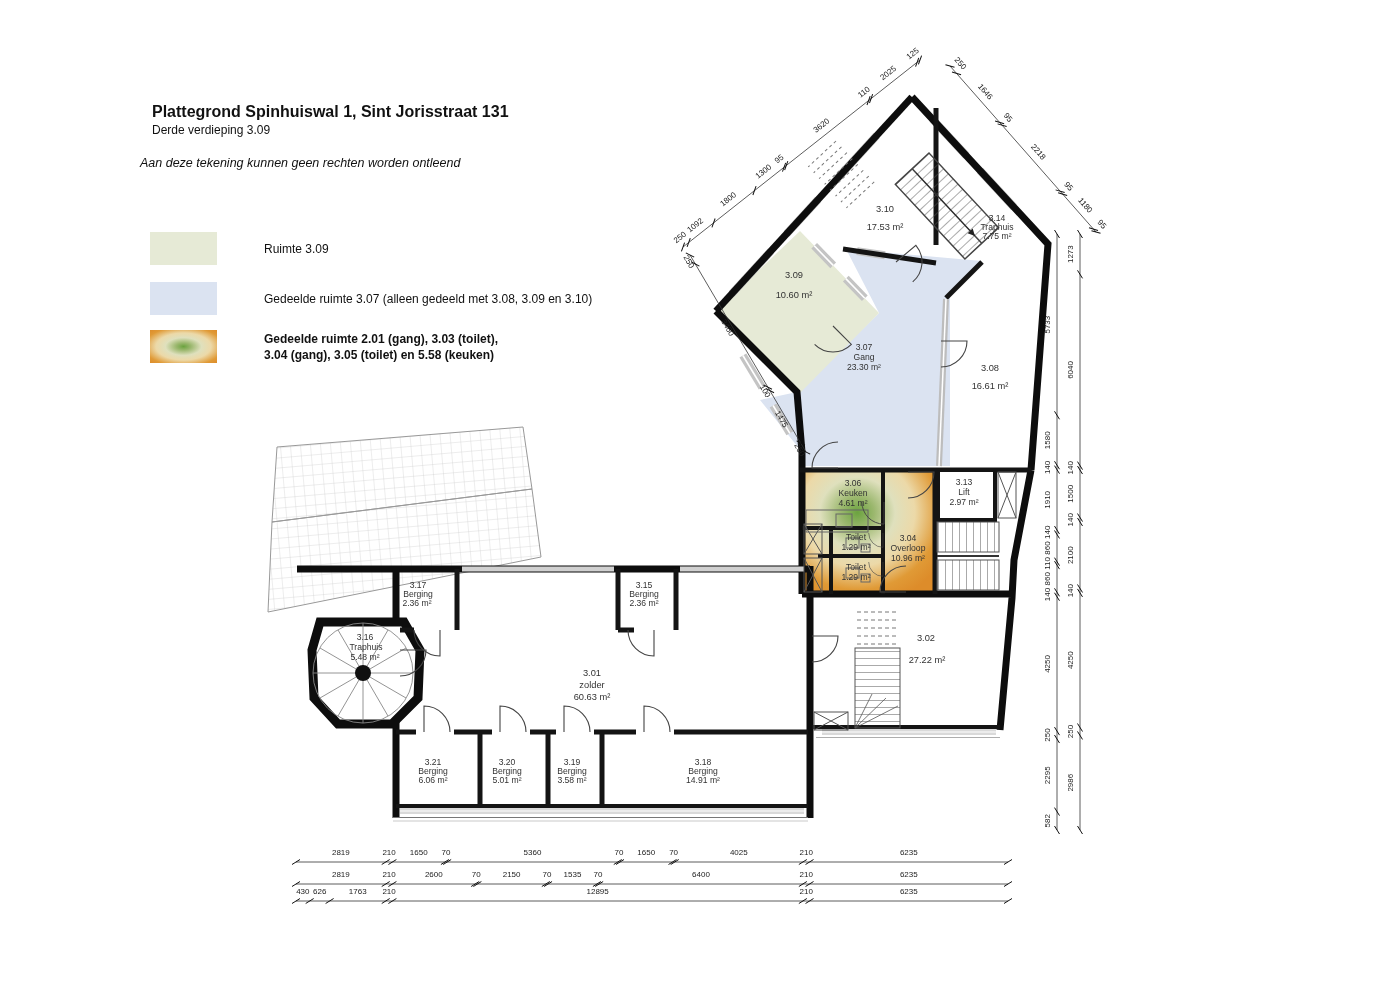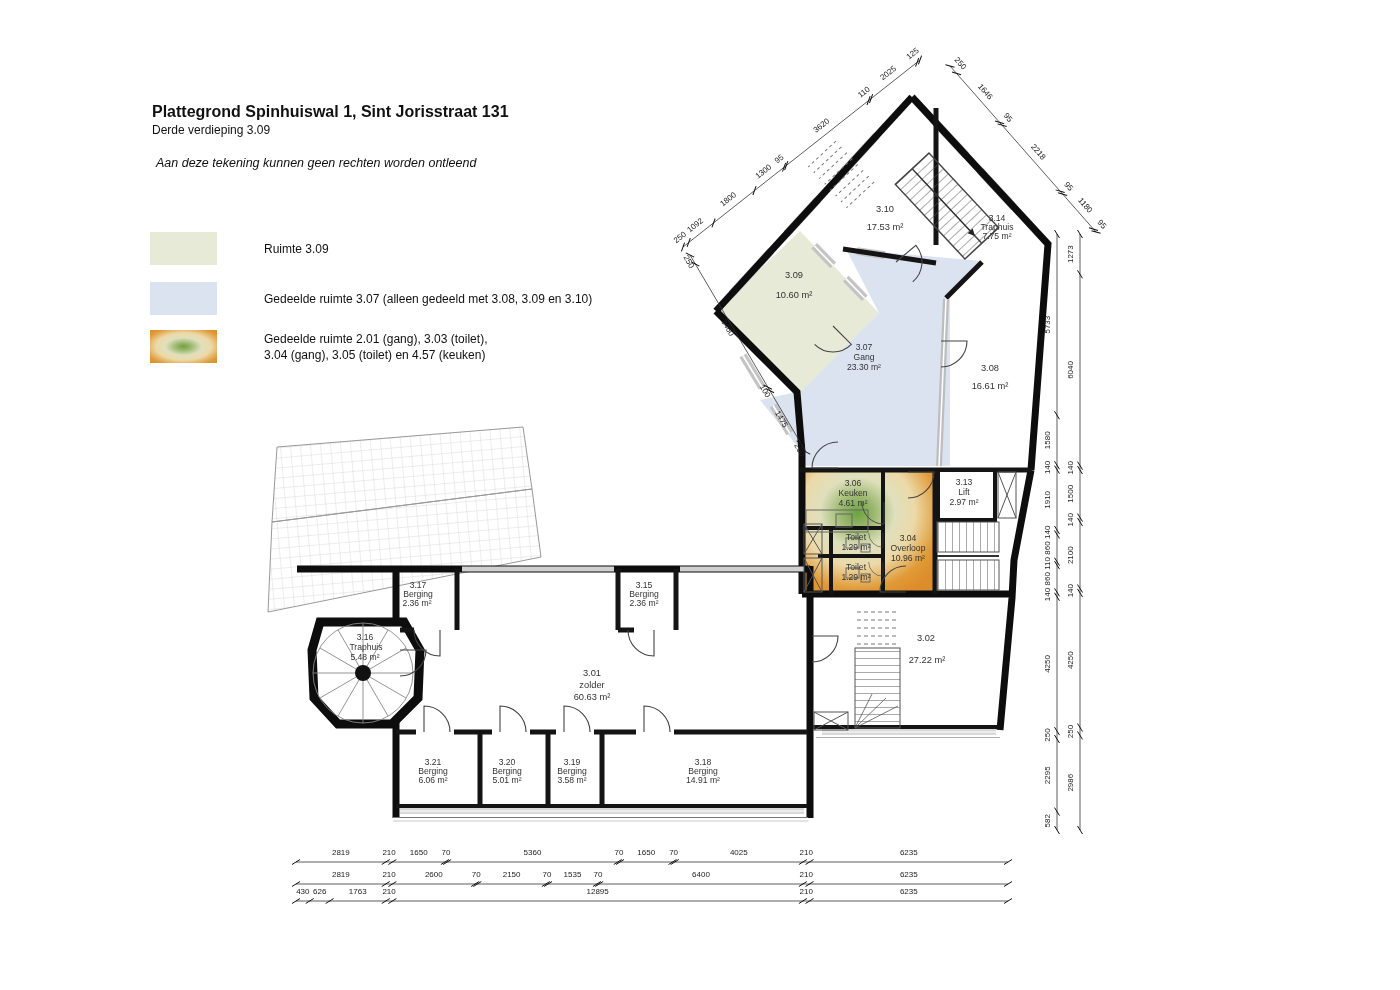--- a/index.html
+++ b/index.html
@@ -2,21 +2,21 @@
 <html><head>
 <meta charset="utf-8">
 <style>
   html,body{margin:0;padding:0;background:#fff;}
   .canvas{position:relative;width:1400px;height:990px;background:#ffffff;
           font-family:"Liberation Sans",sans-serif;overflow:hidden;}
   
   .titleblock{position:absolute;left:152px;top:103px;color:#111;}
   .t1{font-size:16px;font-weight:bold;line-height:18px;}
   .t2{font-size:12px;line-height:18px;}
-  .t3{position:absolute;left:156px;top:156px;font-size:12.5px;font-style:italic;color:#111;}
+  .t3{position:absolute;left:140px;top:156px;font-size:12.5px;font-style:italic;color:#111;}
   
   .legend{position:absolute;left:150px;top:232px;}
   .lg-row{position:absolute;left:0;display:flex;align-items:center;gap:36px;}
   .lg-sw{width:67px;height:33px;flex:0 0 67px;}
   .lg-lab{margin-left:11px;font-size:12px;color:#111;line-height:16px;white-space:nowrap;}
   .sw1{background:#e6ead6;}
   .sw2{background:#dbe3f1;}
   .sw3{background:radial-gradient(ellipse at 50% 50%,
         #6ba33f 0%, #9cb86f 16%, #dfe0bd 38%, #ecd9a8 58%, #e09a36 84%, #dd8c2a 100%);}
   
@@ -48,25 +48,25 @@
 
   <div class="legend">
     <div class="lg-row" style="top:0;">
       <div class="lg-sw sw1"></div>
       <div class="lg-lab">Ruimte 3.09</div>
     </div>
     <div class="lg-row" style="top:50px;">
       <div class="lg-sw sw2"></div>
       <div class="lg-lab">Gedeelde ruimte 3.07 (alleen gedeeld met 3.08, 3.09 en 3.10)</div>
     </div>
-    <div class="lg-row" style="top:98px;">
+    <div class="lg-row" style="top:98px;font-weight:bold;">
       <div class="lg-sw sw3"></div>
       <div class="lg-lab">
         <div>Gedeelde ruimte 2.01 (gang), 3.03 (toilet),</div>
-        <div>3.04 (gang), 3.05 (toilet) en 4.57 (keuken)</div>
+        <div>3.04 (gang), 3.05 (toilet) en 5.58 (keuken)</div>
       </div>
     </div>
   </div>
 
   <svg width="1400" height="990" viewBox="0 0 1400 990">
     <defs>
       <pattern id="grid" width="10" height="10" patternUnits="userSpaceOnUse" patternTransform="rotate(-5)">
         <path d="M0,0 H10 M0,0 V10" stroke="#cccccc" stroke-width="0.7" fill="none"></path>
       </pattern>
       <pattern id="treadV" width="7" height="12" patternUnits="userSpaceOnUse">

